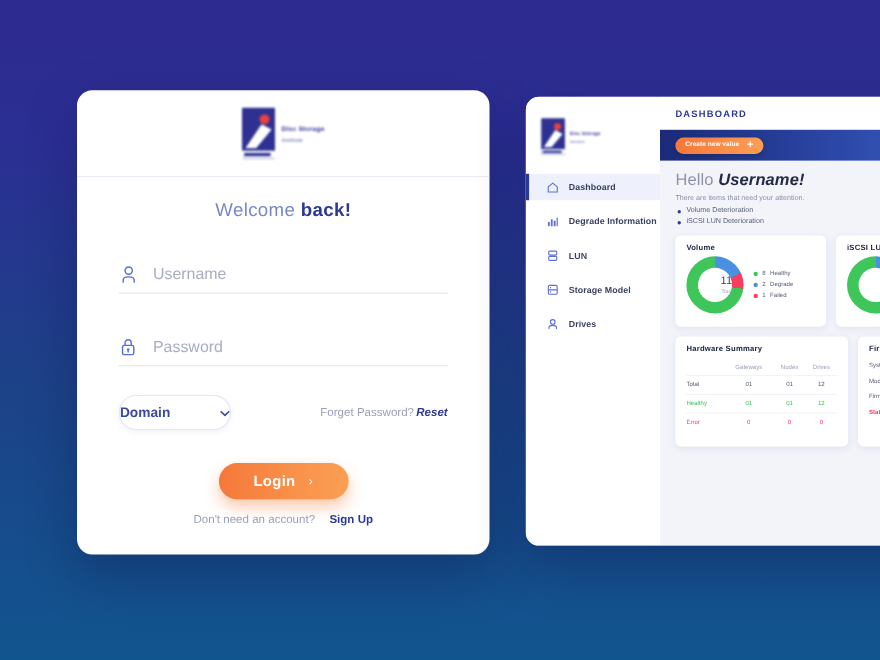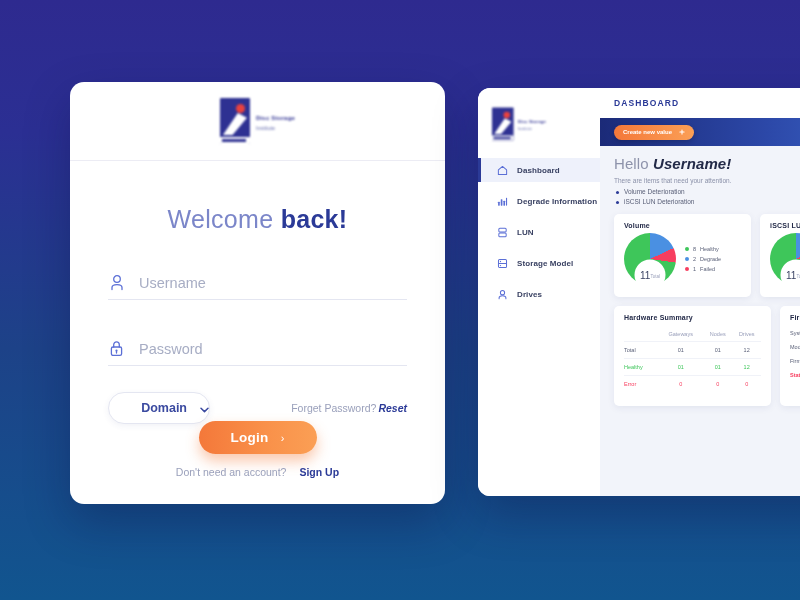--- a/index.html
+++ b/index.html
@@ -100,22 +100,22 @@
     font-weight: bold;
   }
   .brand-text span.sub {
     color: #5b62a8;
     font-weight: normal;
     font-size: 5px;
   }
 
   .welcome {
     text-align: center;
-    margin-top: 44px;
-    font-size: 25px;
+    margin-top: 20px;
+    font-size: 17px;
     color: #7b86c9;
     font-weight: normal;
     letter-spacing: 0.3px;
   }
   .welcome b {
     color: #2b3a97;
     font-weight: bold;
   }
 
   .field {
@@ -157,21 +157,21 @@
     align-items: center;
     justify-content: space-between;
   }
   .domain-select {
     width: 100px;
     height: 30px;
     border: 1px solid #e4e6f1;
     border-radius: 16px;
     display: flex;
     align-items: center;
-    justify-content: flex-end;
+    justify-content: space-between;
     gap: 13px;
     background: #fff;
     box-shadow: 0 2px 6px rgba(60, 70, 140, 0.07);
     cursor: pointer;
   }
   .domain-select .dm-label {
     font-size: 12.5px;
     color: #3b4aa0;
     font-weight: bold;
   }
@@ -426,23 +426,23 @@
   .donut .hole {
     position: absolute;
     left: 50%;
     top: 50%;
     transform: translate(-50%, -50%);
     width: 31px;
     height: 31px;
     border-radius: 50%;
     background: #ffffff;
     display: flex;
-    align-items: center;
+    flex-direction: column;
+    align-items: flex-end;
     justify-content: center;
-    margin-top: 16px;
   }
   .donut .hole .num {
     font-size: 10px;
     color: #3a4263;
     line-height: 10px;
   }
   .donut .hole .lbl {
     font-size: 4.5px;
     color: #9aa0bb;
     margin-top: 1px;

